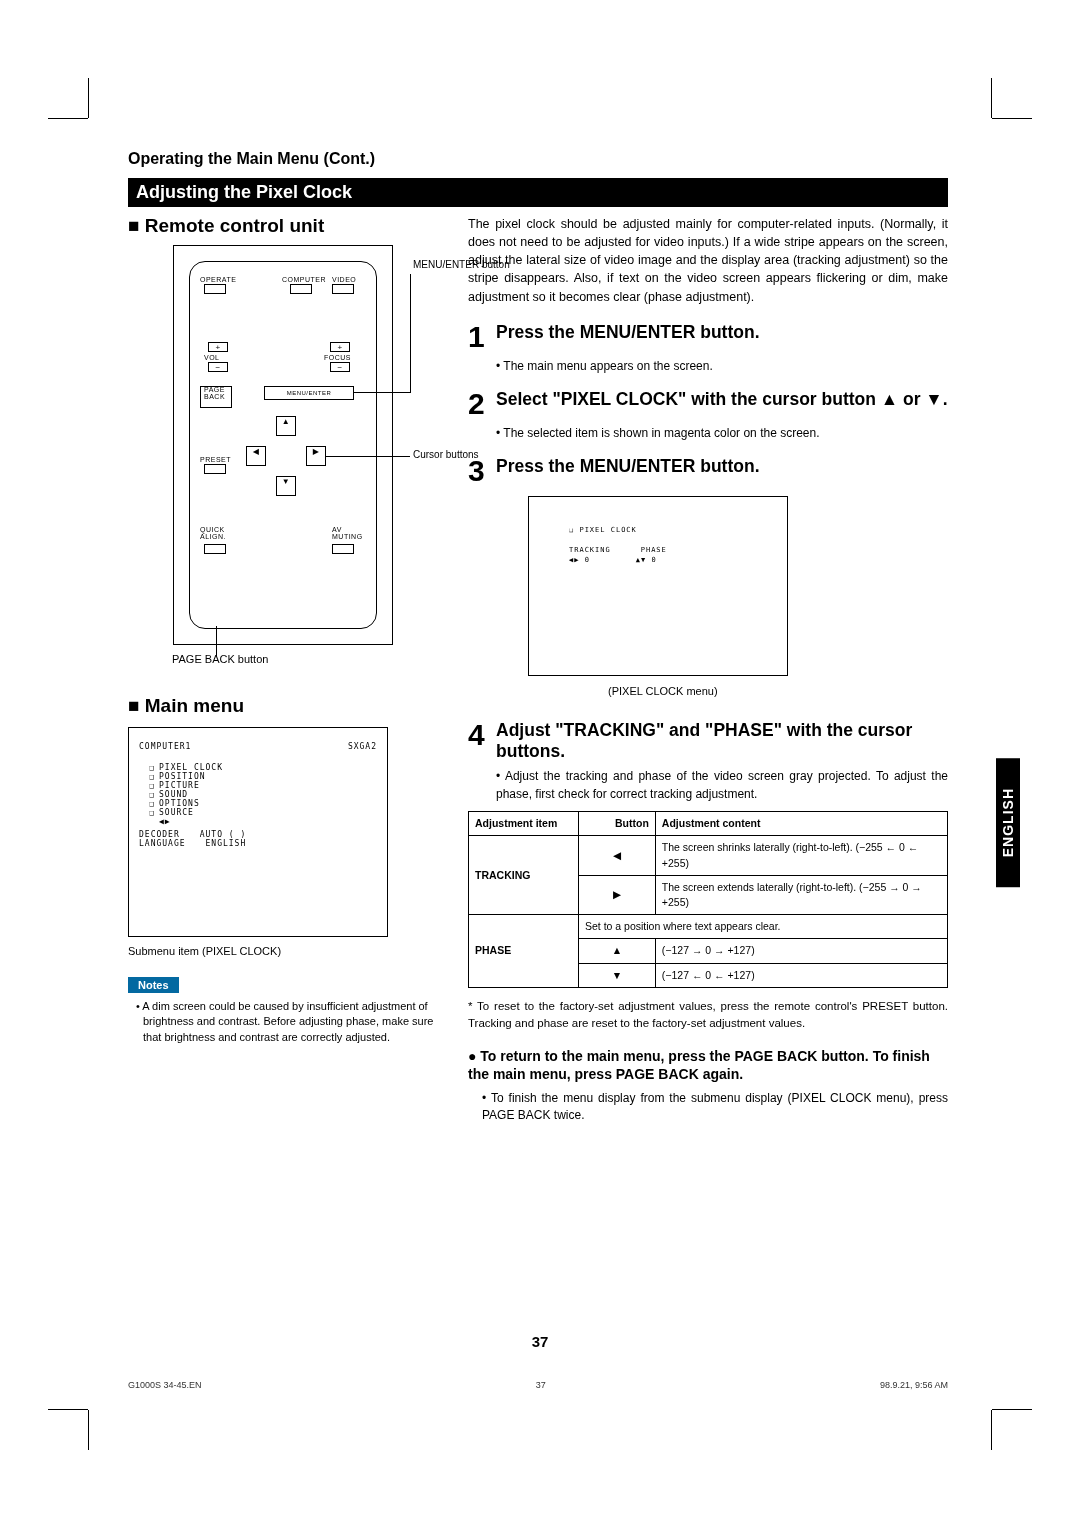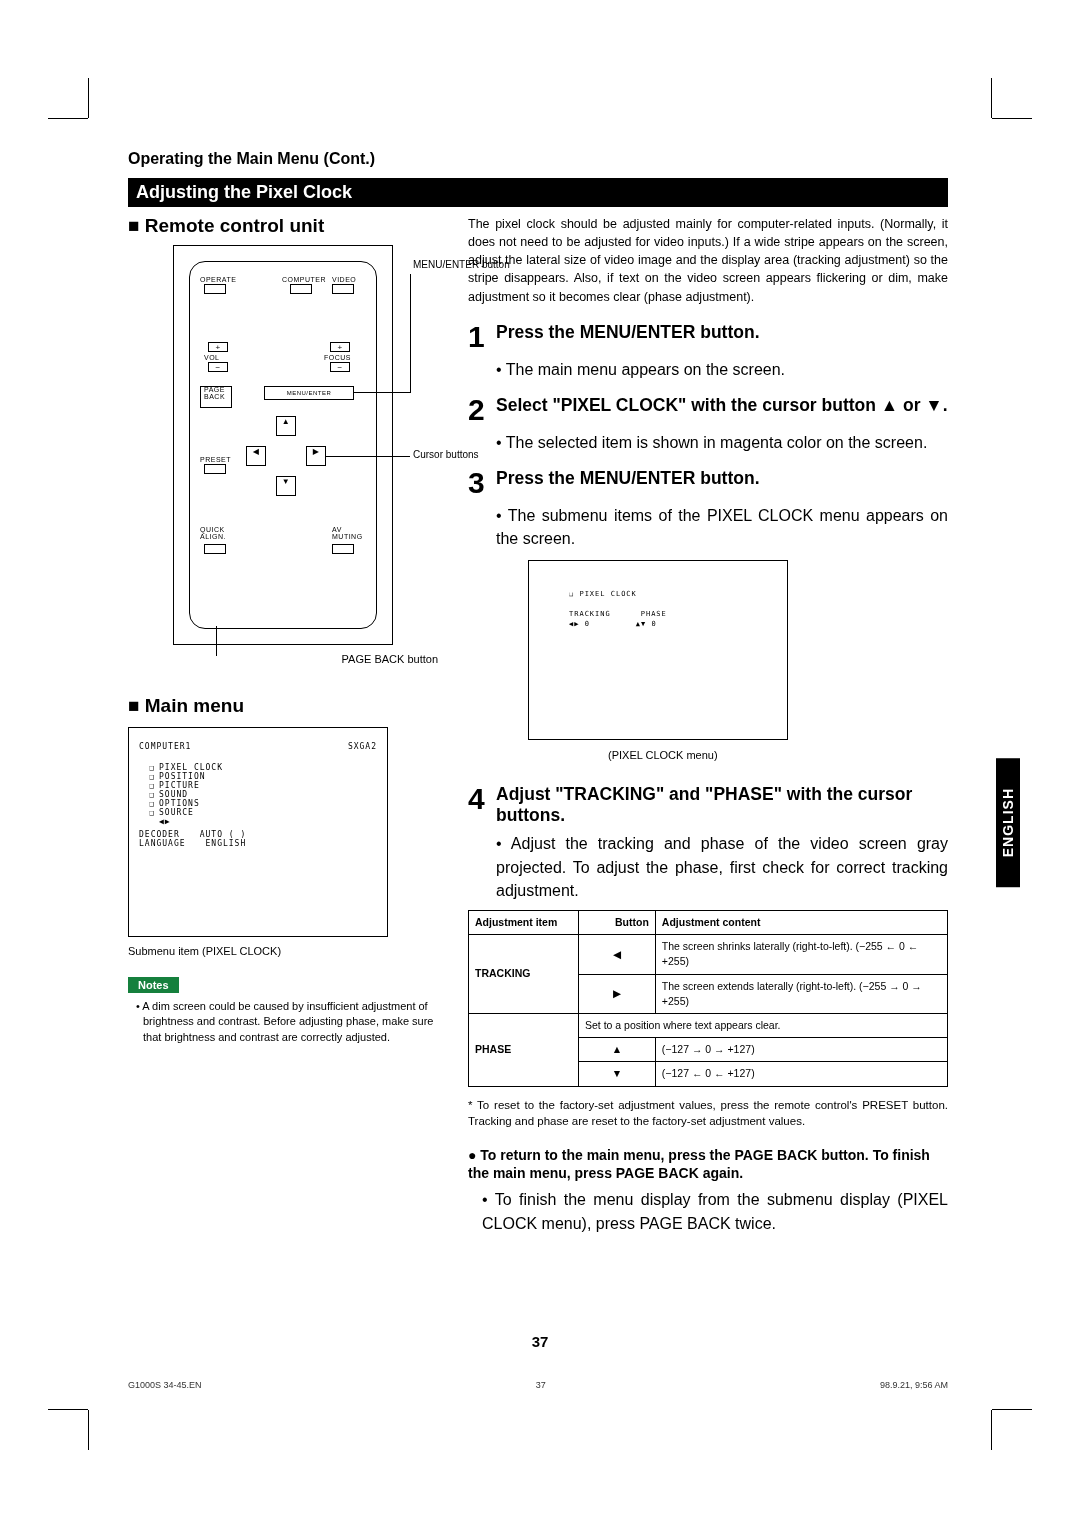--- a/index.html
+++ b/index.html
@@ -14,29 +14,29 @@
   .sub-head::before { content:"■ "; }
   .remote-box { border:1px solid #000; width:220px; height:400px; margin:0 auto 8px auto; position:relative; font-size:8px; letter-spacing:0.5px; }
   .remote-inner { position:absolute; inset:15px; border:1px solid #000; border-radius:16px; }
   .rlbl { position:absolute; font-size:7px; }
   .rbtn { position:absolute; border:1px solid #000; background:#fff; }
   .callout { position:absolute; font-size:10px; white-space:nowrap; }
   .mainmenu-box { border:1px solid #000; width:260px; height:210px; margin-top:10px; padding:14px 10px; font-size:8px; letter-spacing:1px; font-family:monospace; }
   .mm-row { display:flex; }
   .mm-row span:first-child { width:20px; text-align:right; padding-right:4px; }
   .caption { font-size:11px; margin-top:8px; }
-  .notes-tag { background:#15803d; color:#fff; font-size:11px; font-weight:bold; padding:2px 10px; display:inline-block; margin-top:20px; }
+  .notes-tag { background:#0369a1; color:#fff; font-size:11px; font-weight:bold; padding:2px 10px; display:inline-block; margin-top:20px; }
   .notes-list { font-size:11px; line-height:1.4; margin-top:6px; padding-left:8px; }
   .notes-list li { list-style:none; text-indent:-7px; padding-left:7px; margin-bottom:4px; }
   .notes-list li::before { content:"• "; }
   .intro { text-align:justify; margin-bottom:16px; }
   .step { display:flex; margin-bottom:6px; }
   .step .num { font-size:30px; font-weight:bold; width:28px; line-height:1; }
   .step .txt { font-size:17.5px; font-weight:bold; line-height:1.2; flex:1; }
-  .sub-bullet { font-size:16px; margin:2px 0 14px 28px; text-align:justify; }
+  .sub-bullet { font-size:12px; margin:2px 0 14px 28px; text-align:justify; }
   .sub-bullet::before { content:"• "; }
   .submenu-box { border:1px solid #000; width:260px; height:180px; margin:10px 0 6px 60px; position:relative; font-size:7px; font-family:monospace; letter-spacing:1px;text-align:center; }
   .sm-title { position:absolute; top:28px; left:40px; }
   .sm-row1 { position:absolute; top:48px; left:40px; display:flex; gap:30px; }
   .sm-row2 { position:absolute; top:58px; left:40px; display:flex; gap:46px; }
   .adj-table { border-collapse:collapse; width:100%; font-size:10.5px; margin-top:8px; }
   .adj-table th, .adj-table td { border:1px solid #000; padding:4px 6px; vertical-align:middle; text-align:left; }
   .adj-table th { font-weight:bold; }
   .adj-table .item-col { font-weight:bold; }
   .tri { font-family:Arial; }
@@ -112,21 +112,21 @@
           <div class="rbtn" style="top:298px;left:158px;width:22px;height:10px;"></div>
 
           <div style="position:absolute;top:146px;left:180px;width:56px;border-top:1px solid #000;"></div>
           <div style="position:absolute;top:146px;left:236px;height:-130px;"></div>
           <div style="position:absolute;top:28px;left:236px;width:1px;height:119px;background:#000;"></div>
           <div style="position:absolute;top:210px;left:152px;width:84px;border-top:1px solid #000;"></div>
           <div style="position:absolute;top:380px;left:42px;width:1px;height:30px;background:#000;"></div>
         </div>
         <div class="callout" style="top:14px;left:285px;line-height:1.2;">MENU/ENTER button</div>
         <div class="callout" style="top:204px;left:285px;">Cursor buttons</div>
-        <div class="caption" style="margin-left:44px;text-align:right;">PAGE BACK button</div>
+        <div class="caption" style="margin-left:44px;">PAGE BACK button</div>
       </div>
 
       <div class="sub-head" style="margin-top:30px;">Main menu</div>
       <div class="mainmenu-box">
         <div style="display:flex;justify-content:space-between;margin-bottom:12px;">
           <span>COMPUTER1</span>
           <span>SXGA2</span>
         </div>
         <div class="mm-row">
             <span>❑</span>
@@ -185,21 +185,20 @@
       <div class="step">
           <div class="num">2</div>
           <div class="txt">Select "PIXEL CLOCK" with the cursor button ▲ or ▼.</div>
         </div>
       <div class="sub-bullet">The selected item is shown in magenta color on the screen.</div>
 
       <div class="step">
           <div class="num">3</div>
           <div class="txt">Press the MENU/ENTER button.</div>
         </div>
-      <div class="sub-bullet" style="margin-bottom:4px;">The submenu items of the PIXEL CLOCK menu appears on the screen.</div>
 
       <div class="submenu-box">
         <div class="sm-title">❑ PIXEL CLOCK</div>
         <div class="sm-row1">
           <span>TRACKING</span>
           <span>PHASE</span>
         </div>
         <div class="sm-row2">
           <span>◀▶    0</span>
           <span>▲▼    0</span>

